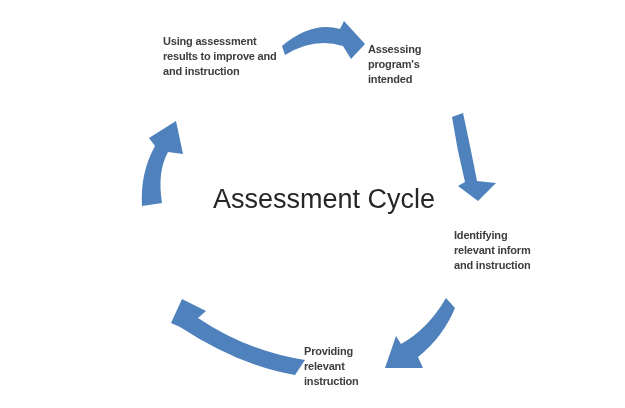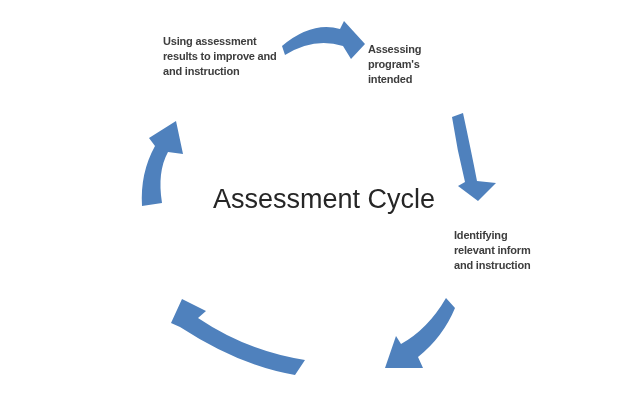--- a/index.html
+++ b/index.html
@@ -78,15 +78,20 @@
     <span>program's</span>
     <span>intended</span>
   </div>
 
   <div class="step-label" style="left:454px;top:228px">
     <span>Identifying</span>
     <span>relevant inform</span>
     <span>and instruction</span>
   </div>
 
+  <div class="step-label" style="left:304px;top:344px">
+    <span>Providing</span>
+    <span>relevant</span>
+    <span>instruction</span>
+  </div>
 
 
 </div>
 
 </body></html>

